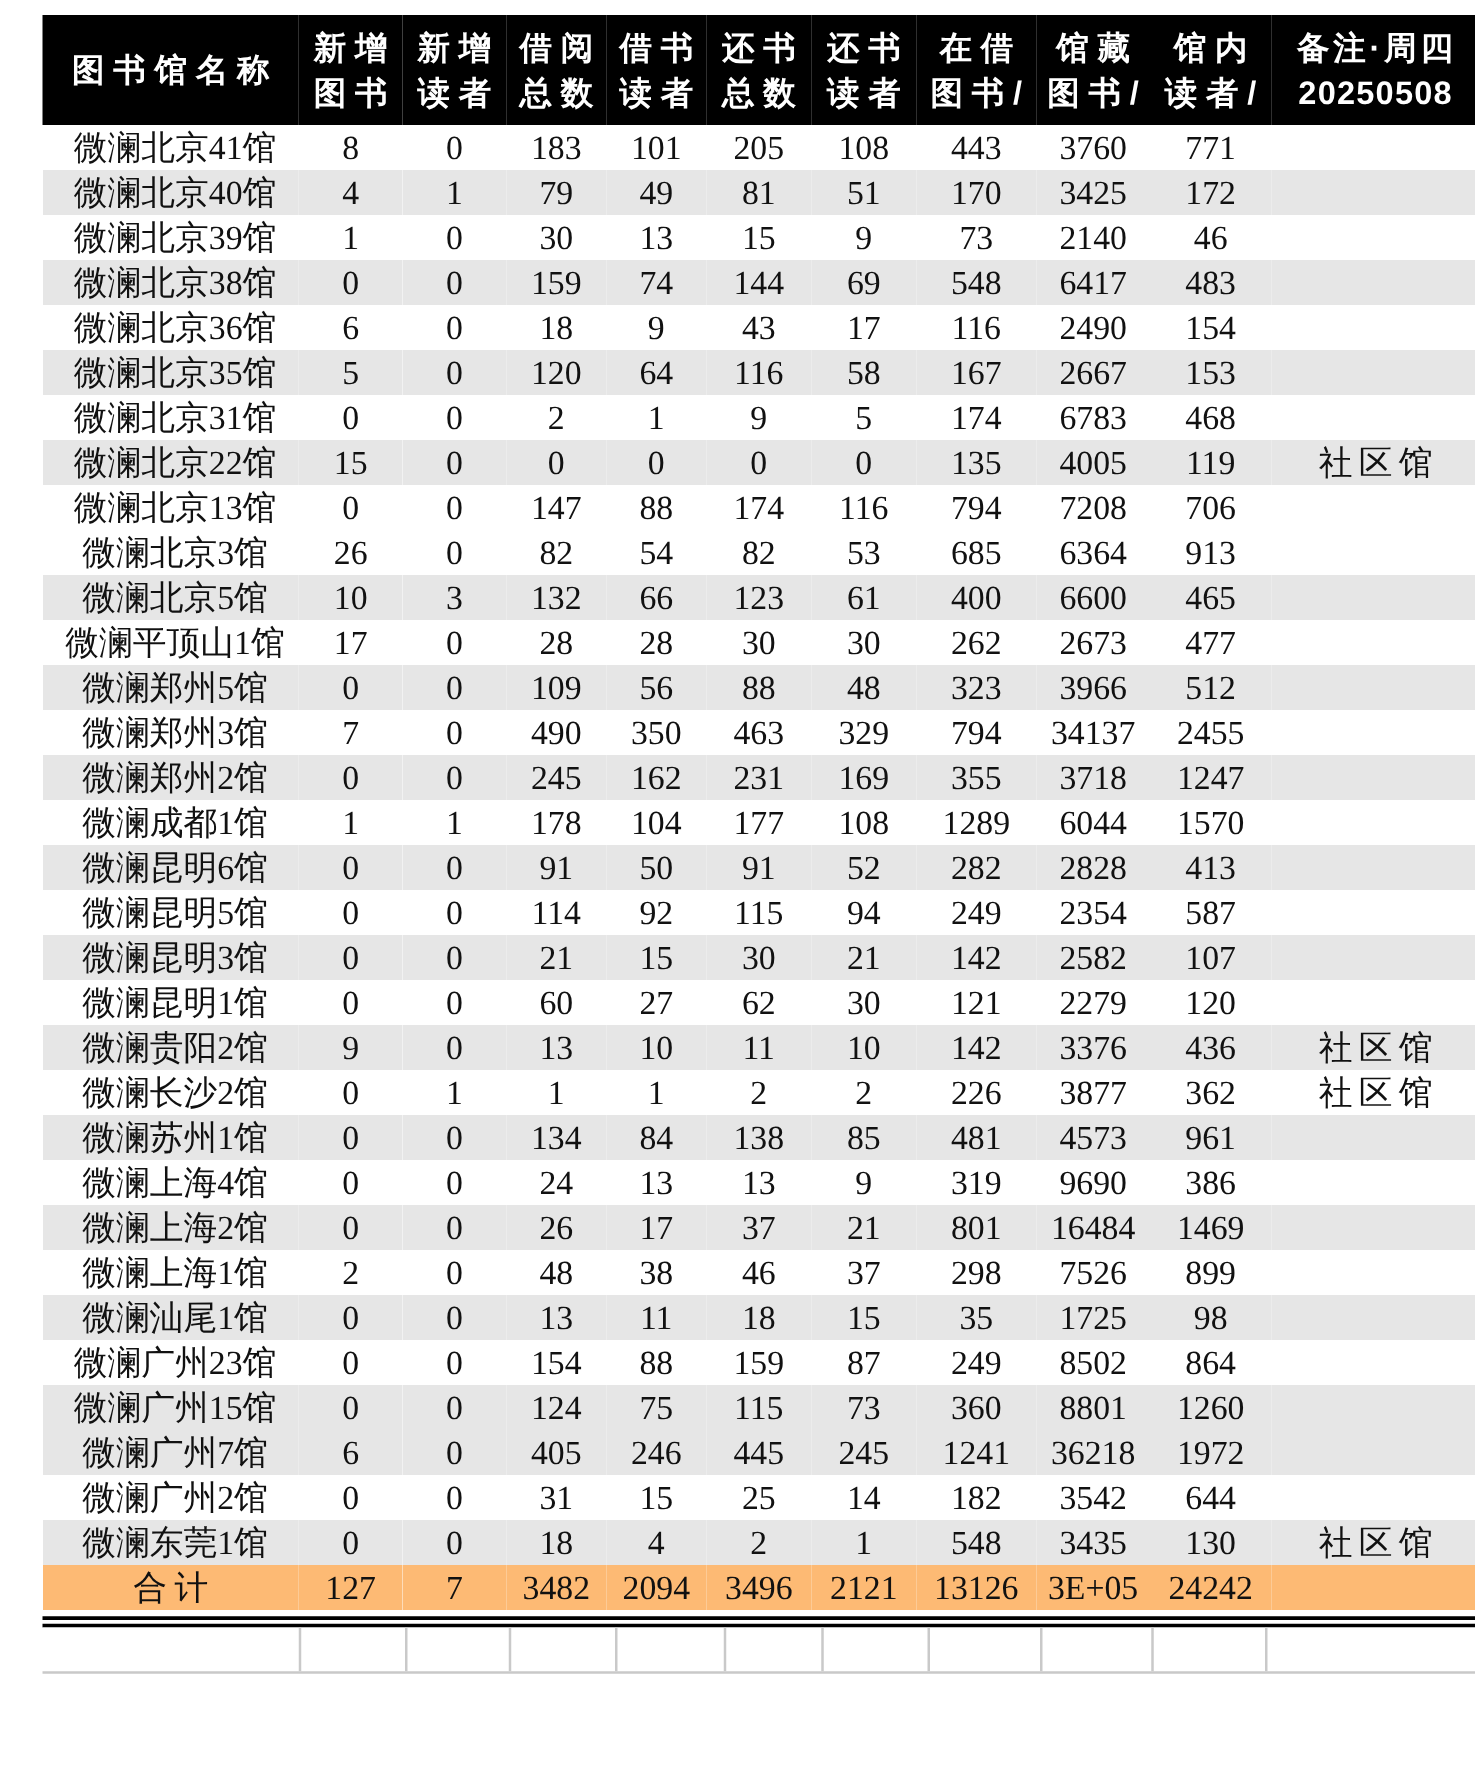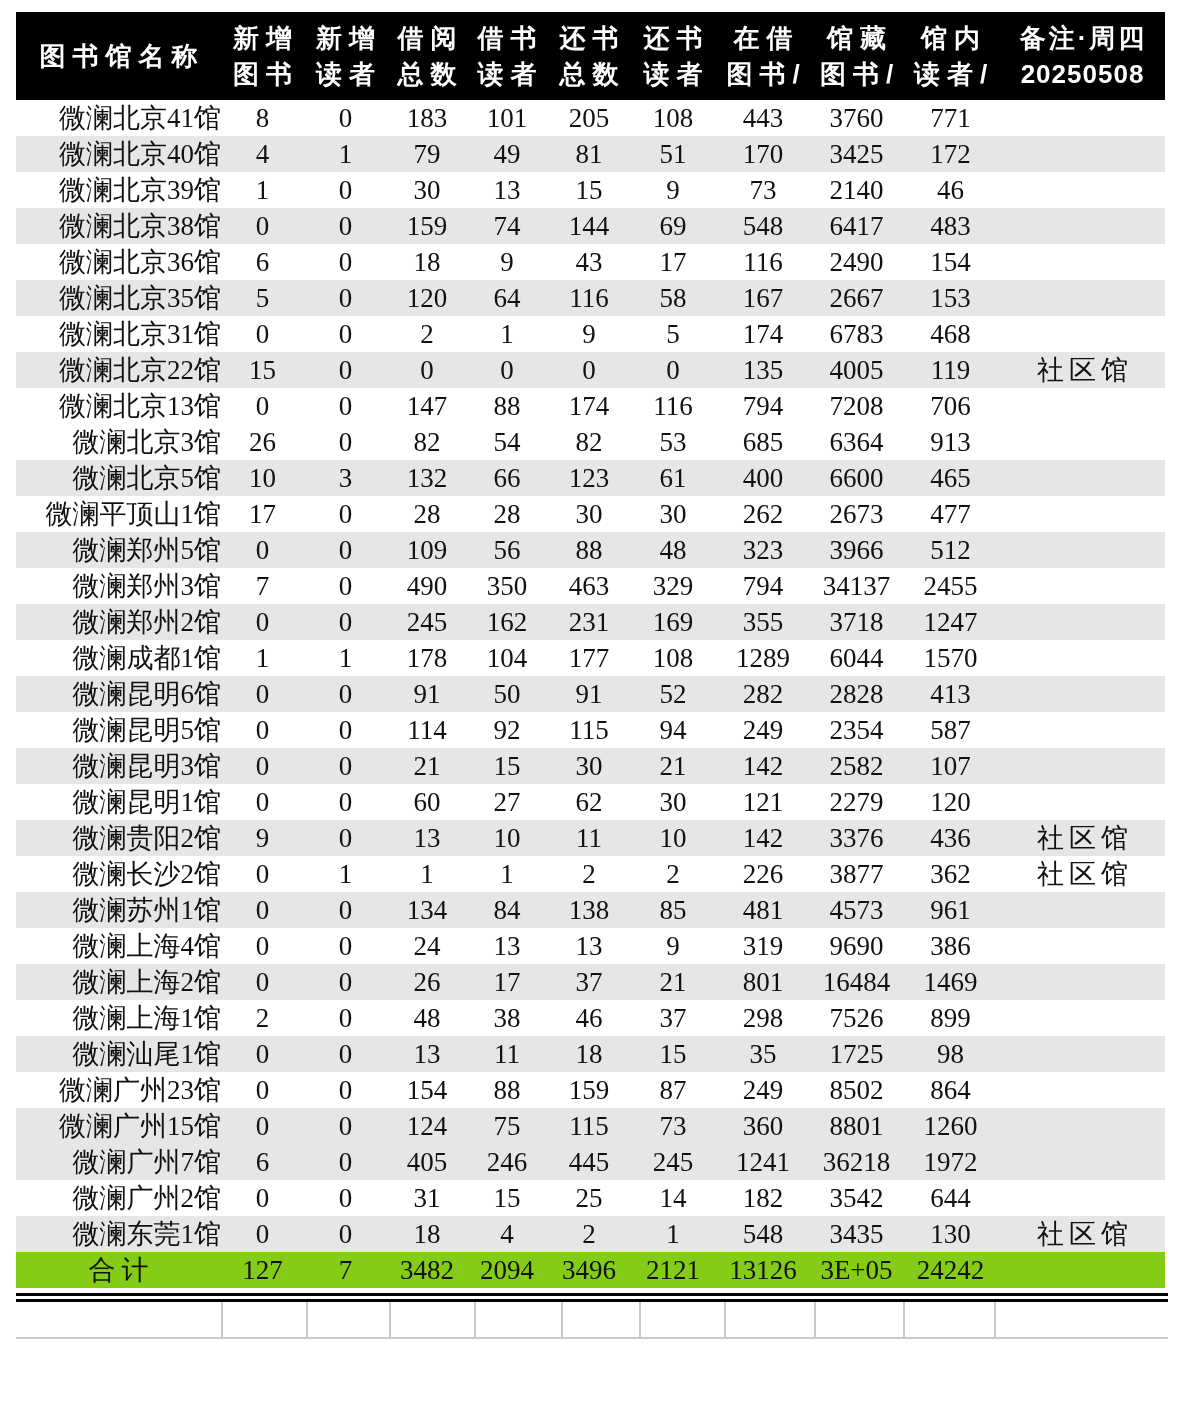--- a/index.html
+++ b/index.html
@@ -1,21 +1,21 @@
 <!DOCTYPE html>
 <html><head>
 <meta charset="utf-8">
 <style>
   html,body{margin:0;padding:0;background:#ffffff;}
   body{
     width:1180px;height:1414px;overflow:hidden;
     font-family:"Liberation Serif","DejaVu Serif",serif;
     color:#111111;
   }
-  .sheet{margin:12px 0 0 16px;}
+  .sheet{margin:12px 0 0 34px;}
 
   table.stats{
     border-collapse:collapse;border-spacing:0;
     table-layout:fixed;width:1149px;
   }
   
   col.c-name{width:205px;}
   col.c1{width:83px;}  col.c2{width:83px;}
   col.c3{width:80px;}  col.c4{width:80px;}
   col.c5{width:84px;}  col.c6{width:84px;}
@@ -29,25 +29,25 @@
     height:88px;padding:0;text-align:center;vertical-align:middle;
   }
   thead th .hl{letter-spacing:7px;text-indent:7px;}
   thead th.note-head .hl{letter-spacing:3px;text-indent:3px;text-align:center;}
   thead th.note-head .hl.digits{letter-spacing:1px;text-indent:1px;}
 
   tbody td{
     font-size:27px;height:35.7px;padding:0;
     vertical-align:middle;white-space:nowrap;overflow:hidden;
   }
-  td.name-cell{text-align:right;padding-left:7px;}
+  td.name-cell{text-align:center;padding-left:7px;}
   td.num-cell{text-align:center;}
   td.note-cell{text-align:center;padding-left:6px;letter-spacing:5px;}
   tr.stripe td{background:#e6e6e6;}
-  tr.total-row td{background:#84cc16;}
+  tr.total-row td{background:#fdba74;}
   tr.total-row td.name-cell{text-align:center;padding-left:0;letter-spacing:6px;text-indent:6px;}
 
   .double-rule{
     width:1152px;margin-top:5px;height:3px;
     border-top:3px solid #000000;border-bottom:3px solid #000000;
   }
   .grid-row{
     width:1152px;height:35px;display:flex;
     border-bottom:2px solid #c9c9c9;
     background:#ffffff;

